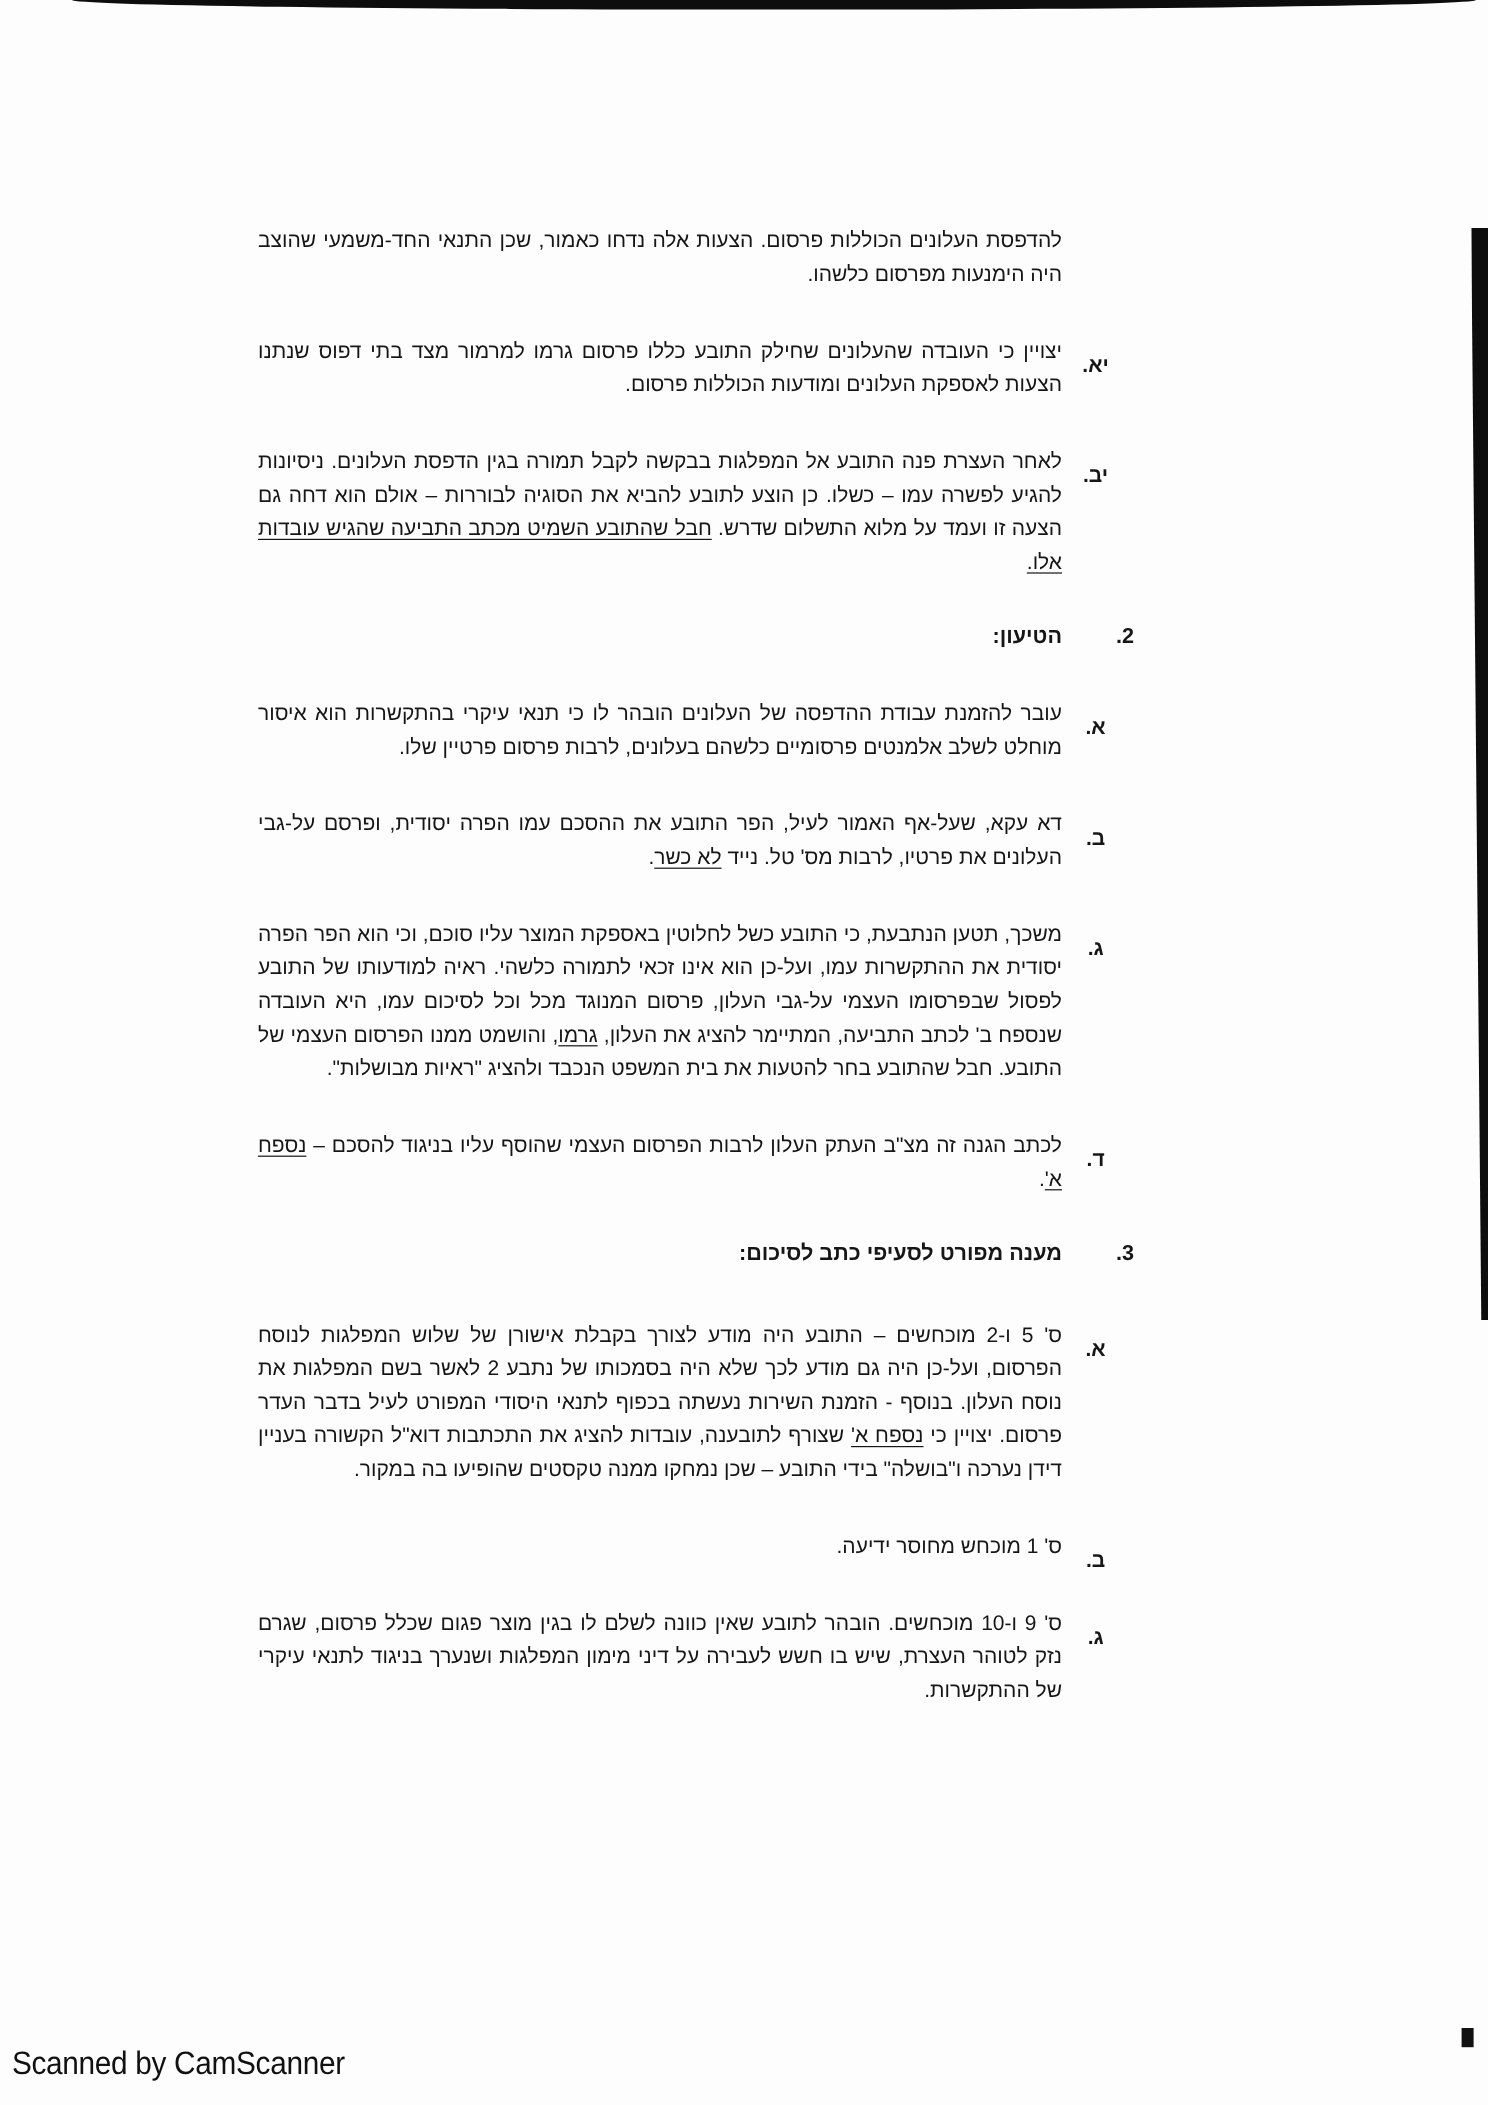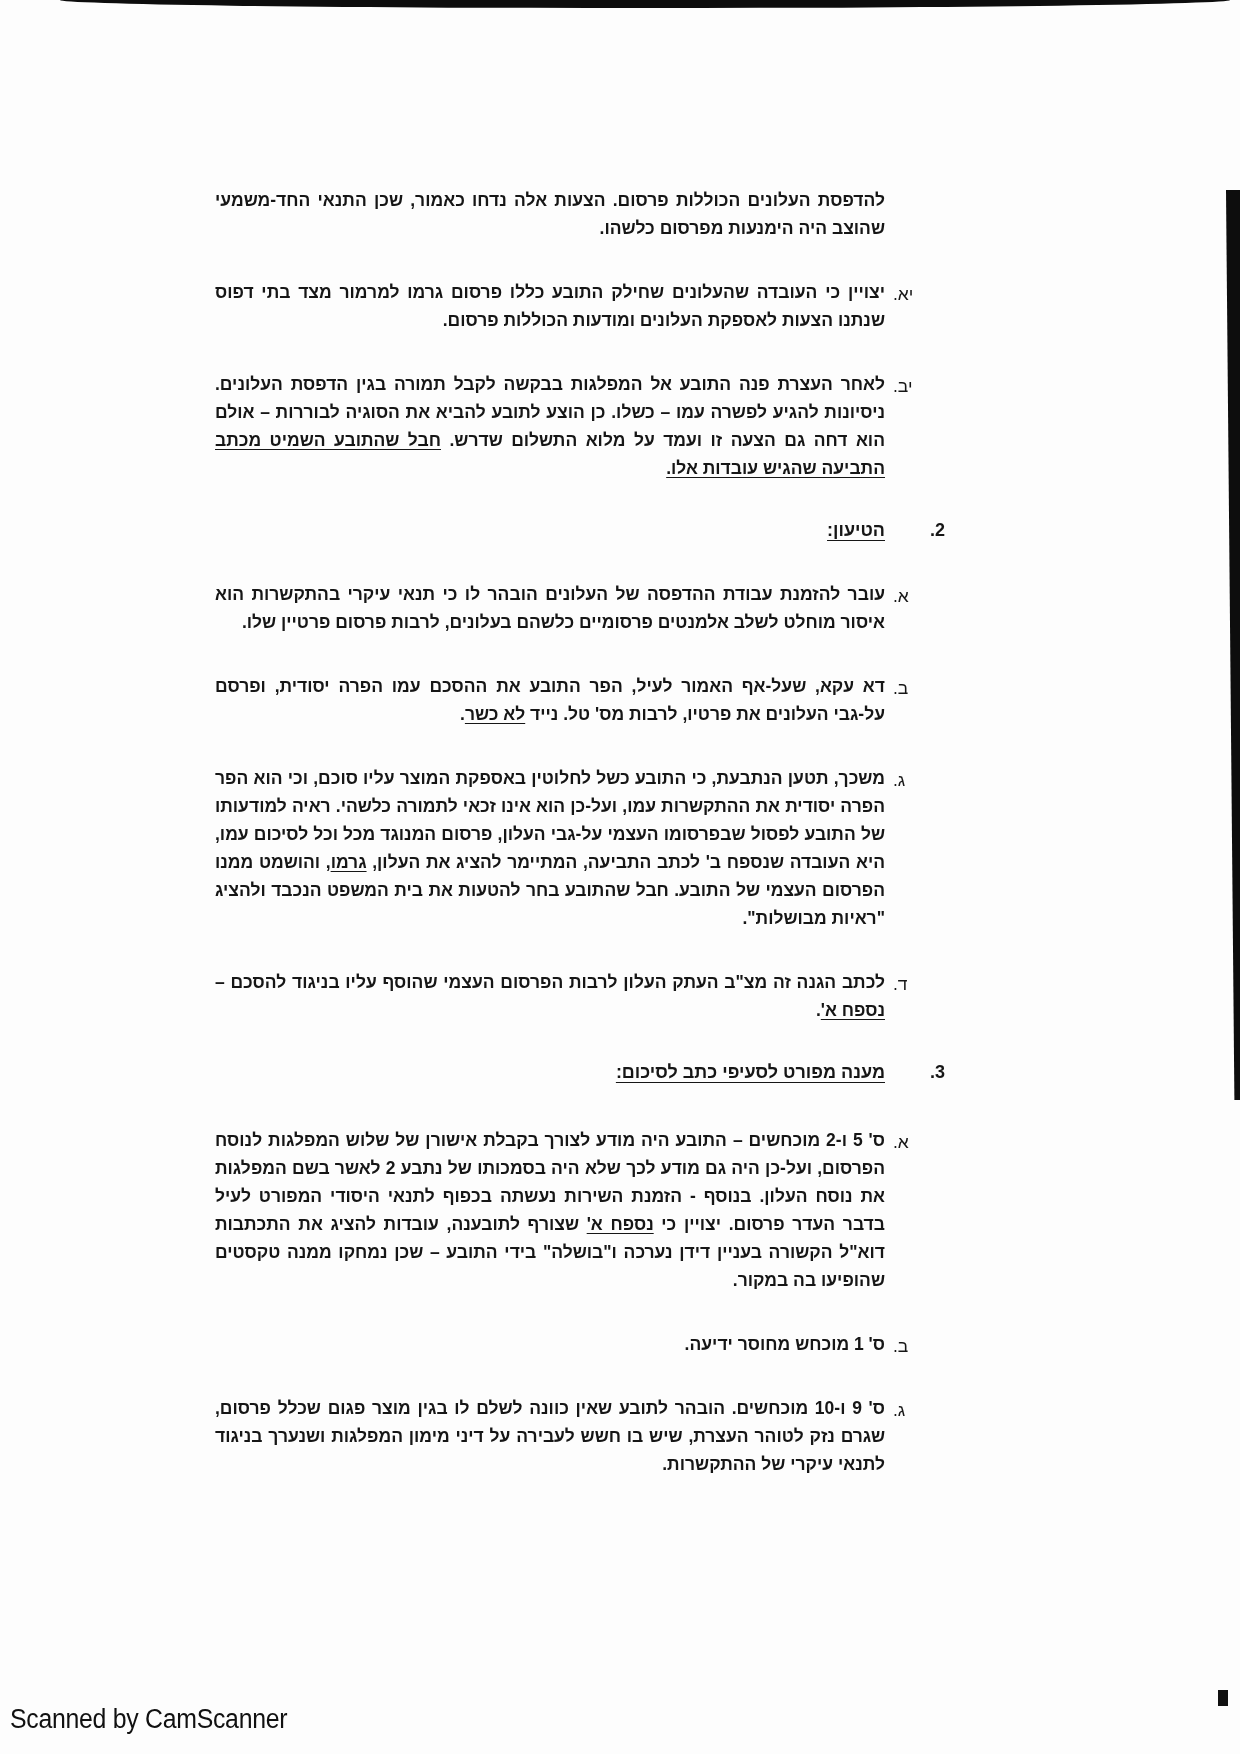--- a/index.html
+++ b/index.html
@@ -19,29 +19,29 @@
   .corner-mark {
     position:absolute; left:1218px; top:1690px; width:10px; height:16px;
     background:#111;
   }
   .page {
     position:absolute; left:215px; top:186px; width:700px;
     direction:rtl; text-align:justify;
     font-size:17.5px; line-height:28px;
   }
   .item { position:relative; padding-right:30px; margin-bottom:24px; }
-  .item .marker { position:absolute; right:-18px; top:2px; width:40px; text-align:left; }
-  p { margin:0;font-weight:bold; }
+  .item .marker { position:absolute; right:-18px; top:12px; width:40px; text-align:center;font-weight:bold; }
+  p { margin:0; }
   u { text-decoration:underline; text-underline-offset:3px; }
   .section {
     position:relative; padding-right:30px; font-weight:bold; margin:34px 0 28px;
     font-size:18px;
   }
   .section .num { position:absolute; right:-30px; top:0; }
-  .section .title { text-decoration:underline; text-underline-offset:4px; }
+  .section .title { text-underline-offset:4px; }
   .intro { padding-right:30px; margin-bottom:26px; }
   .watermark {
     position:absolute; left:10px; top:1704px;
     font-family:"Liberation Sans", sans-serif; font-size:27px; color:#111;
     letter-spacing:-0.3px; transform:scaleX(0.92); transform-origin:left center;
   }
 </style>
 </head>
 <body>
 

